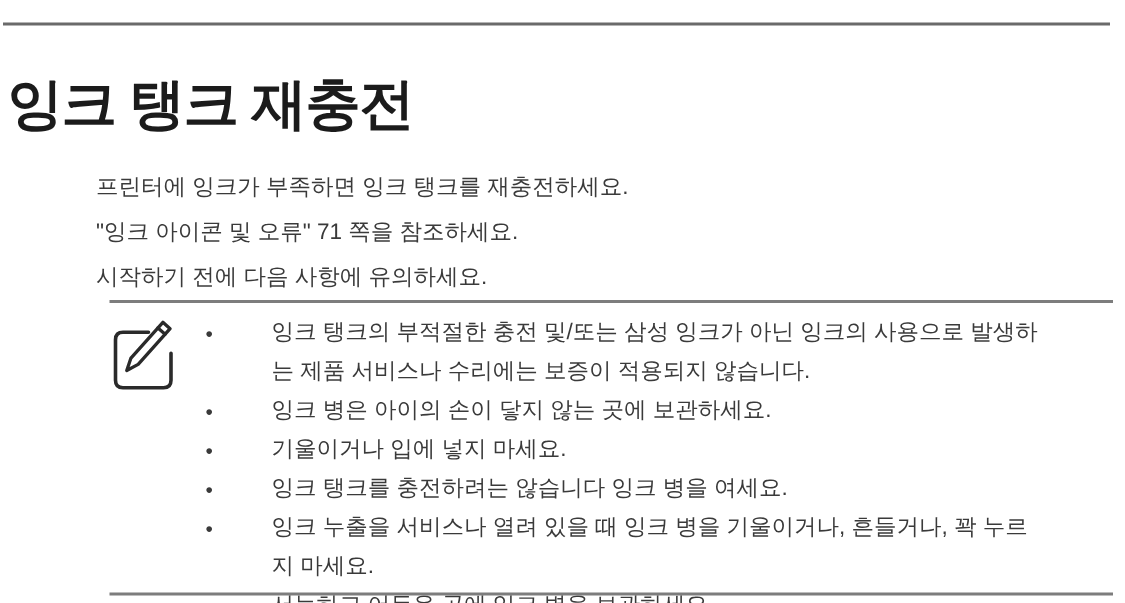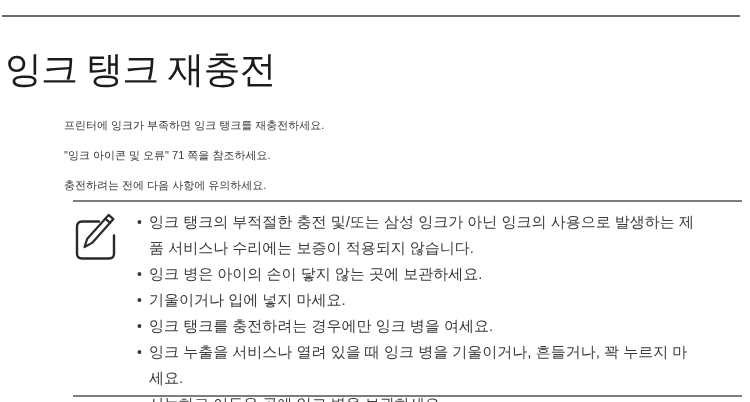--- a/index.html
+++ b/index.html
@@ -21,30 +21,30 @@
     width: 738px;
     height: 2px;
     background: var(--top-rule, #6a6a6a);
   }
   .page-title {
     position: absolute;
     left: 5px;
     top: 25px;
     font-size: 37px;
     line-height: 40px;
-    font-weight: 400;
+    font-weight: 700;
     letter-spacing: -1px;
     color: var(--title, #1b1b1b);
     white-space: nowrap;
   }
   .intro {
     position: absolute;
     left: 64px;
     top: 110px;
-    font-size: 11px;
+    font-size: 15px;
     line-height: 30px;
     color: var(--body-text, #3a3a3a);
   }
   .intro-line { white-space: nowrap; }
   .note-rule {
     position: absolute;
     left: 73px;
     width: 669px;
     height: 1.5px;
     background: var(--note-rule, #7d7d7d);
@@ -70,33 +70,34 @@
   }
   .bullet { display: flex; }
   .bullet-dot {
     flex: 0 0 12px;
     width: 12px;
     font-size: 14px;
   }
   .bullet-text {
     flex: 1 1 auto;
     max-width: 545px;
+    margin-left: 32px;
   }
 </style>
 </head>
 <body>
 
 <div class="top-rule"></div>
 
 <h1 class="page-title">잉크 탱크 재충전</h1>
 
 <div class="intro">
   <div class="intro-line">프린터에 잉크가 부족하면 잉크 탱크를 재충전하세요.</div>
   <div class="intro-line">"잉크 아이콘 및 오류" 71 쪽을 참조하세요.</div>
-  <div class="intro-line">충전하려는 전에 다음 사항에 유의하세요.</div>
+  <div class="intro-line">시작하기 전에 다음 사항에 유의하세요.</div>
 </div>
 
 <div class="note-rule top"></div>
 
 <div class="note-icon">
   <svg viewBox="0 0 42 46" fill="none" stroke="var(--icon-stroke, #2a2a2a)" stroke-width="2.4" stroke-linejoin="round" stroke-linecap="round">
 
     <path d="M 24 8 H 7 Q 2 8 2 13 V 40 Q 2 45 7 45 H 34 Q 39 45 39 40 V 22"></path>
 
     <path d="M 33.6 1.4 L 38.4 5.6 L 17.1 29.4 L 9.5 33.5 L 12.3 25.2 Z" stroke-width="2.2"></path>
@@ -113,21 +114,21 @@
   <div class="bullet">
     <span class="bullet-dot">•</span>
     <span class="bullet-text">잉크 병은 아이의 손이 닿지 않는 곳에 보관하세요.</span>
   </div>
   <div class="bullet">
     <span class="bullet-dot">•</span>
     <span class="bullet-text">기울이거나 입에 넣지 마세요.</span>
   </div>
   <div class="bullet">
     <span class="bullet-dot">•</span>
-    <span class="bullet-text">잉크 탱크를 충전하려는 경우에만 잉크 병을 여세요.</span>
+    <span class="bullet-text">잉크 탱크를 충전하려는 않습니다 잉크 병을 여세요.</span>
   </div>
   <div class="bullet">
     <span class="bullet-dot">•</span>
     <span class="bullet-text">잉크 누출을 서비스나 열려 있을 때 잉크 병을 기울이거나, 흔들거나, 꽉 누르지 마세요.</span>
   </div>
   <div class="bullet">
     <span class="bullet-dot">•</span>
     <span class="bullet-text">서늘하고 어두운 곳에 잉크 병을 보관하세요.</span>
   </div>
 </div>

